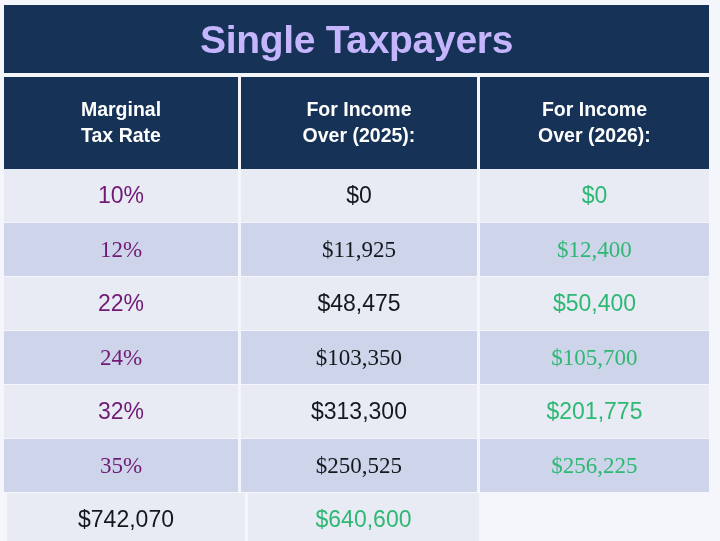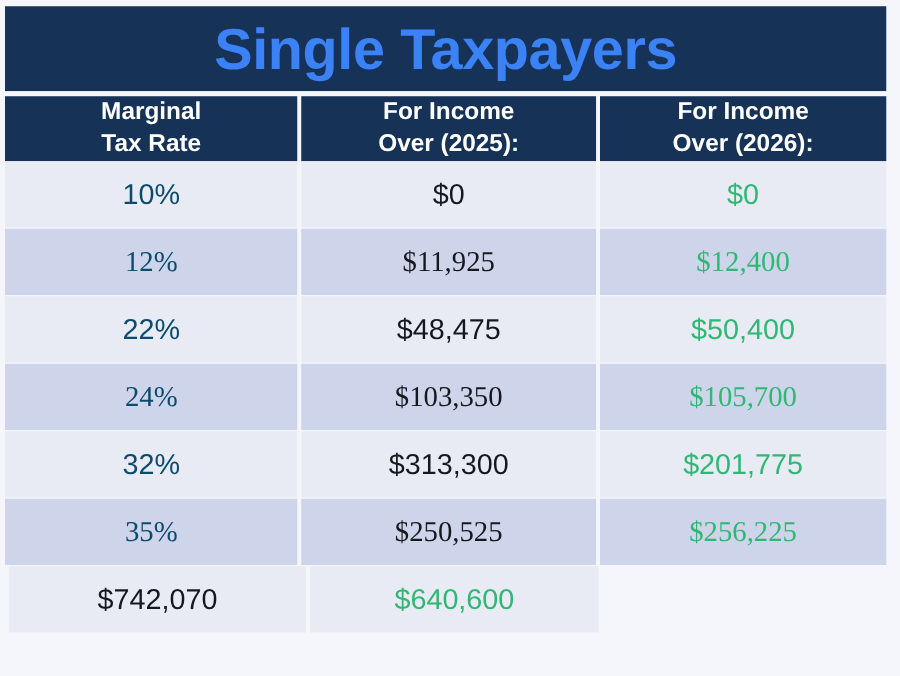--- a/index.html
+++ b/index.html
@@ -32,32 +32,32 @@
 
   
   .title-bar {
     height: 68px;
     background: #173257;
     display: flex;
     align-items: center;
     justify-content: center;
   }
   .title-text {
-    color: #3b82f6;
-    font-size: 46px;
+    color: #c4b5fd;
+    font-size: 39px;
     font-weight: bold;
     letter-spacing: -0.3px;
     line-height: 1;
     text-align: center;
   }
 
   
   .thead {
     display: flex;
-    height: 56px;
+    height: 96px;
     background: #f4f6fb;
     padding-top: 4px;
     box-sizing: border-box;
   }
   .th {
     background: #173257;
     color: #ffffff;
     font-size: 19.5px;
     font-weight: bold;
     line-height: 1.32;
@@ -87,21 +87,21 @@
     display: flex;
     align-items: center;
     justify-content: center;
     font-size: 23px;
     line-height: 1;
     box-sizing: border-box;
   }
   .row-light .td { background: #e8ebf4; }
   .row-dark  .td { background: #ced4ea; font-family: Liberation Serif, serif; }
 
-  .td-rate   { color: #0c4a6e; }
+  .td-rate   { color: #701a75; }
   .td-y2025  { color: #15181d; }
   .td-y2026  { color: #2eb873; }
 
   .tail {
     height: 9px;
     background: #f4f6fb;
   }
 </style>
 </head>
 <body>

